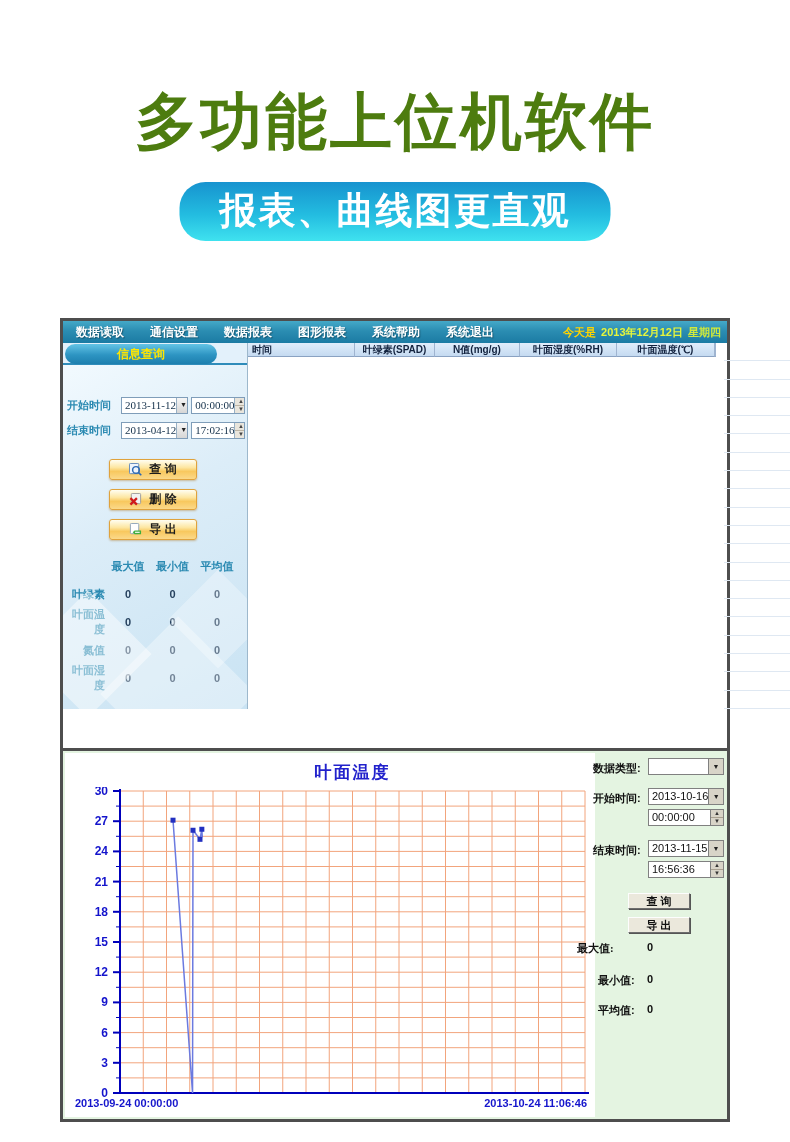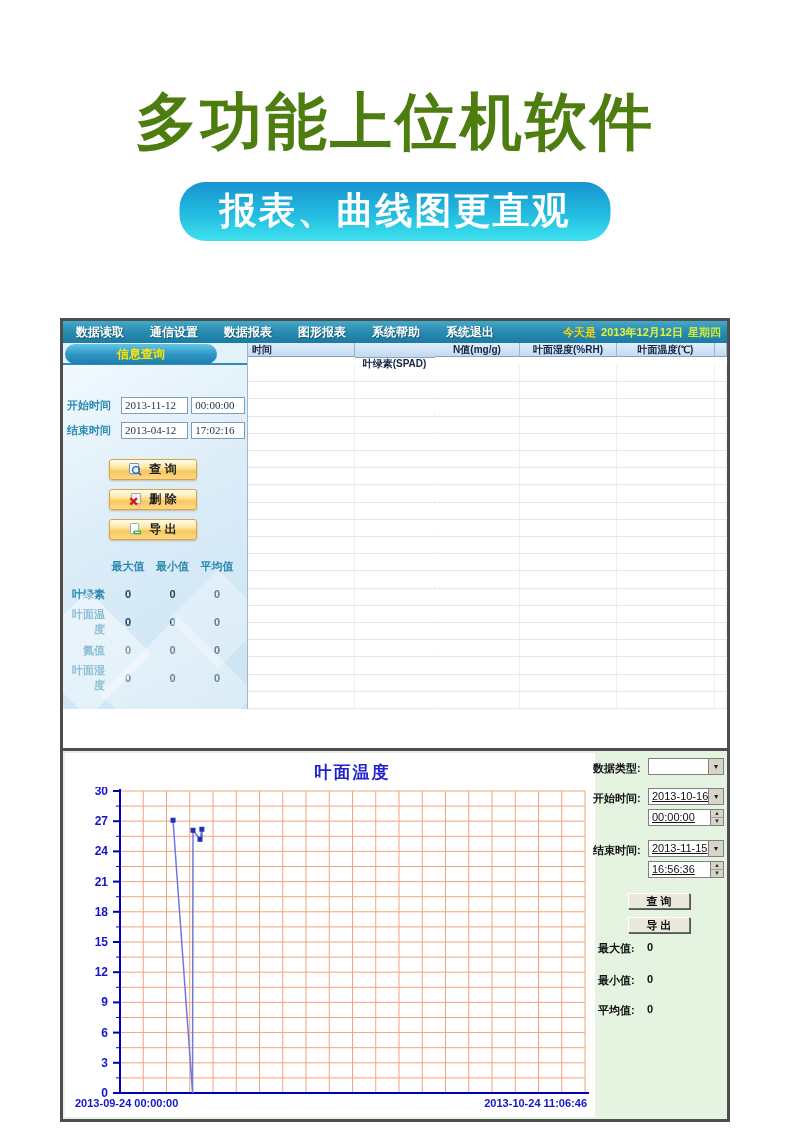--- a/index.html
+++ b/index.html
@@ -37,21 +37,21 @@
   .dm3 { width:70px; height:70px; left:120px; bottom:55px; background:rgba(255,255,255,.3); }
   .tabstrip { position:relative; height:22px; background:#e3f1fb; border-bottom:2px solid #2f8cba; }
   .tab { position:absolute; left:2px; top:1px; width:152px; height:20px; border-radius:11px;
     background:linear-gradient(180deg,#63c4e6 0%,#2d94c2 55%,#1d7fae 100%);
     color:#ffe600; font-weight:bold; font-size:12px; text-align:center; line-height:20px; }
 
   .srow { display:flex; align-items:center; margin:0 2px 8px 4px; gap:3px; font-size:11px;font-family:Liberation Serif, serif; }
   .srow.first { margin-top:32px; }
   .slabel { color:#2b8ab2; font-weight:bold; width:51px; flex:none; }
   .field { background:#fff; border:1px solid #7f9db9; height:17px; display:flex;
-    align-items:flex-start; font-size:11px; color:#14304a; overflow:hidden;flex-direction:column; }
+    align-items:flex-end; font-size:11px; color:#14304a; overflow:hidden; }
   .field .txt { flex:1; padding-left:3px; line-height:15px; white-space:nowrap; }
   .dfield { width:69px; } .tfield { width:55px; }
   .drop { width:14px; flex:none; background:linear-gradient(#f6f6f6,#d6d6d6);
     border-left:1px solid #98b0c4; font-size:7px; text-align:center; line-height:15px; color:#222; }
   .spin { width:12px; flex:none; display:flex; flex-direction:column; border-left:1px solid #98b0c4; }
   .spin span { flex:1; font-size:6px; line-height:7px; text-align:center;
     background:#e9e5dc; color:#444; border-bottom:1px solid #bdb4a4; }
   .spin span:last-child { border-bottom:none; }
 
   .obtn { display:flex; align-items:center; justify-content:center; gap:7px;
@@ -61,44 +61,44 @@
     box-shadow:0 1px 2px rgba(170,110,20,.4); cursor:default; }
   .btns { margin-top:20px; }
   .oicon { width:13px; height:13px; display:block; }
 
   .stats { margin-top:12px; display:grid; grid-template-columns:42px 46px 43px 46px;
     grid-auto-rows:28px; align-items:center; font-size:11px; }
   .shead { color:#2b8ab2; font-weight:bold; text-align:center; }
   .srlabel { color:#2b8ab2; font-weight:bold; text-align:right; }
   .sval { text-align:center; color:#27425f; font-weight:bold; }
 
-  .tablearea { flex:1; display:flex; flex-direction:column; background:#fff; min-width:0;gap:8px; }
+  .tablearea { flex:1; display:flex; flex-direction:row; background:#fff; min-width:0;gap:8px; }
   .thead { display:flex; height:14px; background:linear-gradient(#e0edfb,#c3d9f0);
     font-size:10px; font-weight:bold; color:#13233f; flex:none; }
   .th { border-right:1px solid #9fb4d0; border-bottom:1px solid #8aa2c2;
     line-height:13px; text-align:center; }
   .c0 { width:107px; flex:none; } .th.c0 { text-align:left; padding-left:4px; }
-  .c1 { width:80px; flex:none;margin-top:14px; } .c2 { width:85px; flex:none; }
+  .c1 { width:80px; flex:none; } .c2 { width:85px; flex:none; }
   .c3 { width:97px; flex:none; } .c4 { width:98px; flex:none; } .cS { flex:1; }
   .tbody { flex:1; display:flex; flex-direction:column; }
   .trow { flex:1; display:flex; border-bottom:1px solid #dfe8f2; }
   .trow .td { border-right:1px solid #ecf1f7; }
 
   
   .chartbox { position:absolute; left:2px; top:2px; width:530px; height:364px; background:#fff; }
   .chart-title { position:absolute; left:55px; top:8px; width:465px; text-align:center;
     font-size:17px; font-weight:bold; color:#2222cc; letter-spacing:2px; }
   #chart-svg { position:absolute; left:0; top:34px; }
   .xlabels { position:absolute; left:10px; top:344px; width:512px; display:flex;
     justify-content:space-between; font-size:11px; font-weight:bold; color:#1515cc; }
 
   .glabel { position:absolute; font-size:11px; font-weight:bold; color:#111; white-space:nowrap; }
   .gfield { position:absolute; width:76px; height:17px; background:#fff;
     border:1px solid #808080; display:flex; align-items:stretch; font-size:11px; color:#111; }
-  .gfield .txt { flex:1; padding-left:3px; line-height:15px; white-space:nowrap;text-decoration:underline; }
+  .gfield .txt { flex:1; padding-left:3px; line-height:15px; white-space:nowrap; }
   .gdrop { width:15px; flex:none; background:#d8d4c8; border-left:1px solid #808080;
     font-size:7px; text-align:center; line-height:15px; color:#222; }
   .gspin { width:13px; flex:none; display:flex; flex-direction:column; border-left:1px solid #808080; }
   .gspin span { flex:1; font-size:6px; line-height:7px; text-align:center;
     background:#d8d4c8; color:#333; border-bottom:1px solid #a8a090; }
   .gspin span:last-child { border-bottom:none; }
   .gbtn { position:absolute; width:62px; height:16px; background:#ebe8dc;
     border:1px solid; border-color:#fdfdfd #6d6d6d #6d6d6d #fdfdfd;
     box-shadow:1px 1px 0 #555; font-size:11px; font-weight:bold; color:#111;
     text-align:center; line-height:14px; cursor:default; }
@@ -519,21 +519,21 @@
         <span class="txt">16:56:36</span>
         <span class="gspin">
             <span>▲</span>
             <span>▼</span>
           </span>
       </span>
 
       <div class="gbtn" style="left:565px; top:142px;">查  询</div>
       <div class="gbtn" style="left:565px; top:166px;">导  出</div>
 
-      <span class="gstat-l" style="left:535px; top:190px;font-family:Liberation Serif, serif;">最大值:</span>
+      <span class="gstat-l" style="left:514px; top:190px;font-family:Liberation Serif, serif;">最大值:</span>
       <span class="gstat-v" style="left:584px; top:190px;">0</span>
       <span class="gstat-l" style="left:535px; top:222px;">最小值:</span>
       <span class="gstat-v" style="left:584px; top:222px;">0</span>
       <span class="gstat-l" style="left:535px; top:252px;">平均值:</span>
       <span class="gstat-v" style="left:584px; top:252px;">0</span>
     </div>
   </div>
 
 </div>
 

